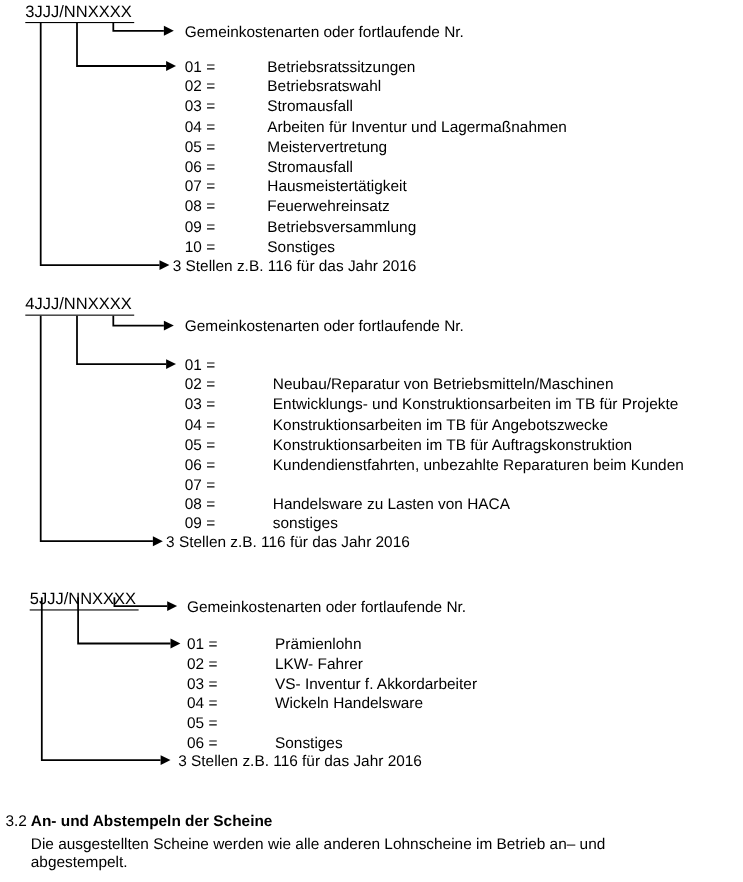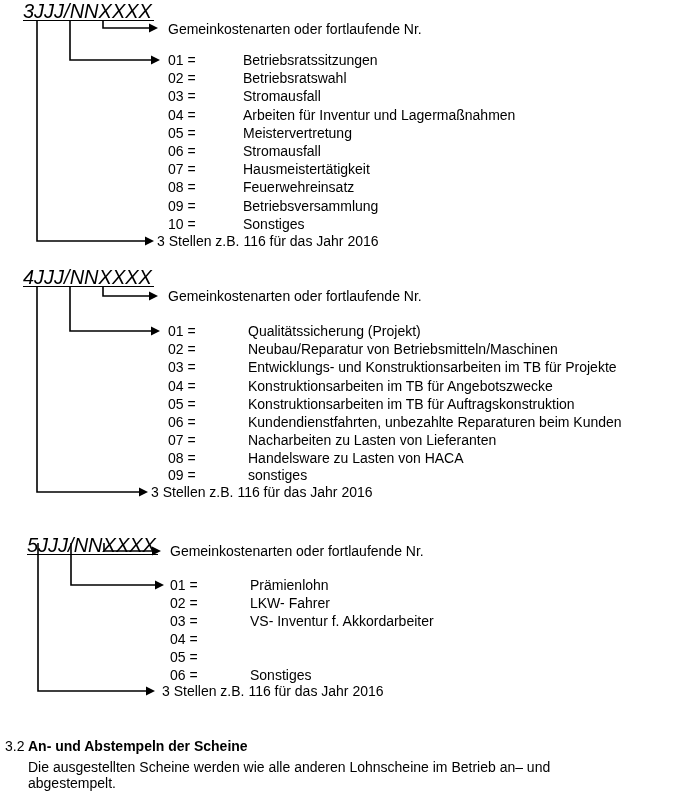--- a/index.html
+++ b/index.html
@@ -3,22 +3,22 @@
 <meta charset="utf-8">
 <style>
   html,body{margin:0;padding:0;background:#ffffff;}
   .page{
     position:relative;width:675px;height:802px;background:#ffffff;
     font-family:"Liberation Sans","DejaVu Sans",sans-serif;
     color:#000;font-size:14px;line-height:18px;overflow:hidden;
   }
   .abs{position:absolute;white-space:nowrap;}
   .title{
-    font-size:20px;line-height:16px;
-    border-bottom:1.6px solid #000;padding:0 2px 1px 0;font-style:italic;
+    font-size:15px;line-height:16px;
+    border-bottom:1.6px solid #000;padding:0 2px 1px 0;
   }
   .row{position:absolute;left:0;top:0;width:675px;height:18px;}
   .code,.lbl{position:absolute;top:0;white-space:nowrap;}
   .b1 .code{left:168px;} .b1 .lbl{left:243px;}
   .b2 .code{left:168px;} .b2 .lbl{left:248px;}
   .b3 .code{left:170px;} .b3 .lbl{left:250px;}
   svg.connectors{position:absolute;left:0;top:0;}
   .sec-head{font-weight:bold;}
 </style>
 </head>
@@ -101,21 +101,20 @@
 
     <div class="abs" style="left:157px;top:232px">3 Stellen z.B. 116 für das Jahr 2016</div>
   </div>
 
   <div class="b2">
     <div class="abs title" style="left:23px;top:269px">4JJJ/NNXXXX</div>
     <div class="abs" style="left:168px;top:287px">Gemeinkostenarten oder fortlaufende Nr.</div>
 
     <div class="row" style="top:322px">
       <span class="code">01 =</span>
-      <span class="lbl">Qualitätssicherung (Projekt)</span>
     </div>
     <div class="row" style="top:340px">
       <span class="code">02 =</span>
       <span class="lbl">Neubau/Reparatur von Betriebsmitteln/Maschinen</span>
     </div>
     <div class="row" style="top:358px">
       <span class="code">03 =</span>
       <span class="lbl">Entwicklungs- und Konstruktionsarbeiten im TB für Projekte</span>
     </div>
     <div class="row" style="top:377px">
@@ -125,21 +124,20 @@
     <div class="row" style="top:395px">
       <span class="code">05 =</span>
       <span class="lbl">Konstruktionsarbeiten im TB für Auftragskonstruktion</span>
     </div>
     <div class="row" style="top:413px">
       <span class="code">06 =</span>
       <span class="lbl">Kundendienstfahrten, unbezahlte Reparaturen beim Kunden</span>
     </div>
     <div class="row" style="top:431px">
       <span class="code">07 =</span>
-      <span class="lbl">Nacharbeiten zu Lasten von Lieferanten</span>
     </div>
     <div class="row" style="top:449px">
       <span class="code">08 =</span>
       <span class="lbl">Handelsware zu Lasten von HACA</span>
     </div>
     <div class="row" style="top:466px">
       <span class="code">09 =</span>
       <span class="lbl">sonstiges</span>
     </div>
 
@@ -157,20 +155,21 @@
     <div class="row" style="top:594px">
       <span class="code">02 =</span>
       <span class="lbl">LKW- Fahrer</span>
     </div>
     <div class="row" style="top:612px">
       <span class="code">03 =</span>
       <span class="lbl">VS- Inventur f. Akkordarbeiter</span>
     </div>
     <div class="row" style="top:630px">
       <span class="code">04 =</span>
+      <span class="lbl">Wickeln Handelsware</span>
     </div>
     <div class="row" style="top:648px">
       <span class="code">05 =</span>
     </div>
     <div class="row" style="top:666px">
       <span class="code">06 =</span>
       <span class="lbl">Sonstiges</span>
     </div>
 
     <div class="abs" style="left:162px;top:682px">3 Stellen z.B. 116 für das Jahr 2016</div>

